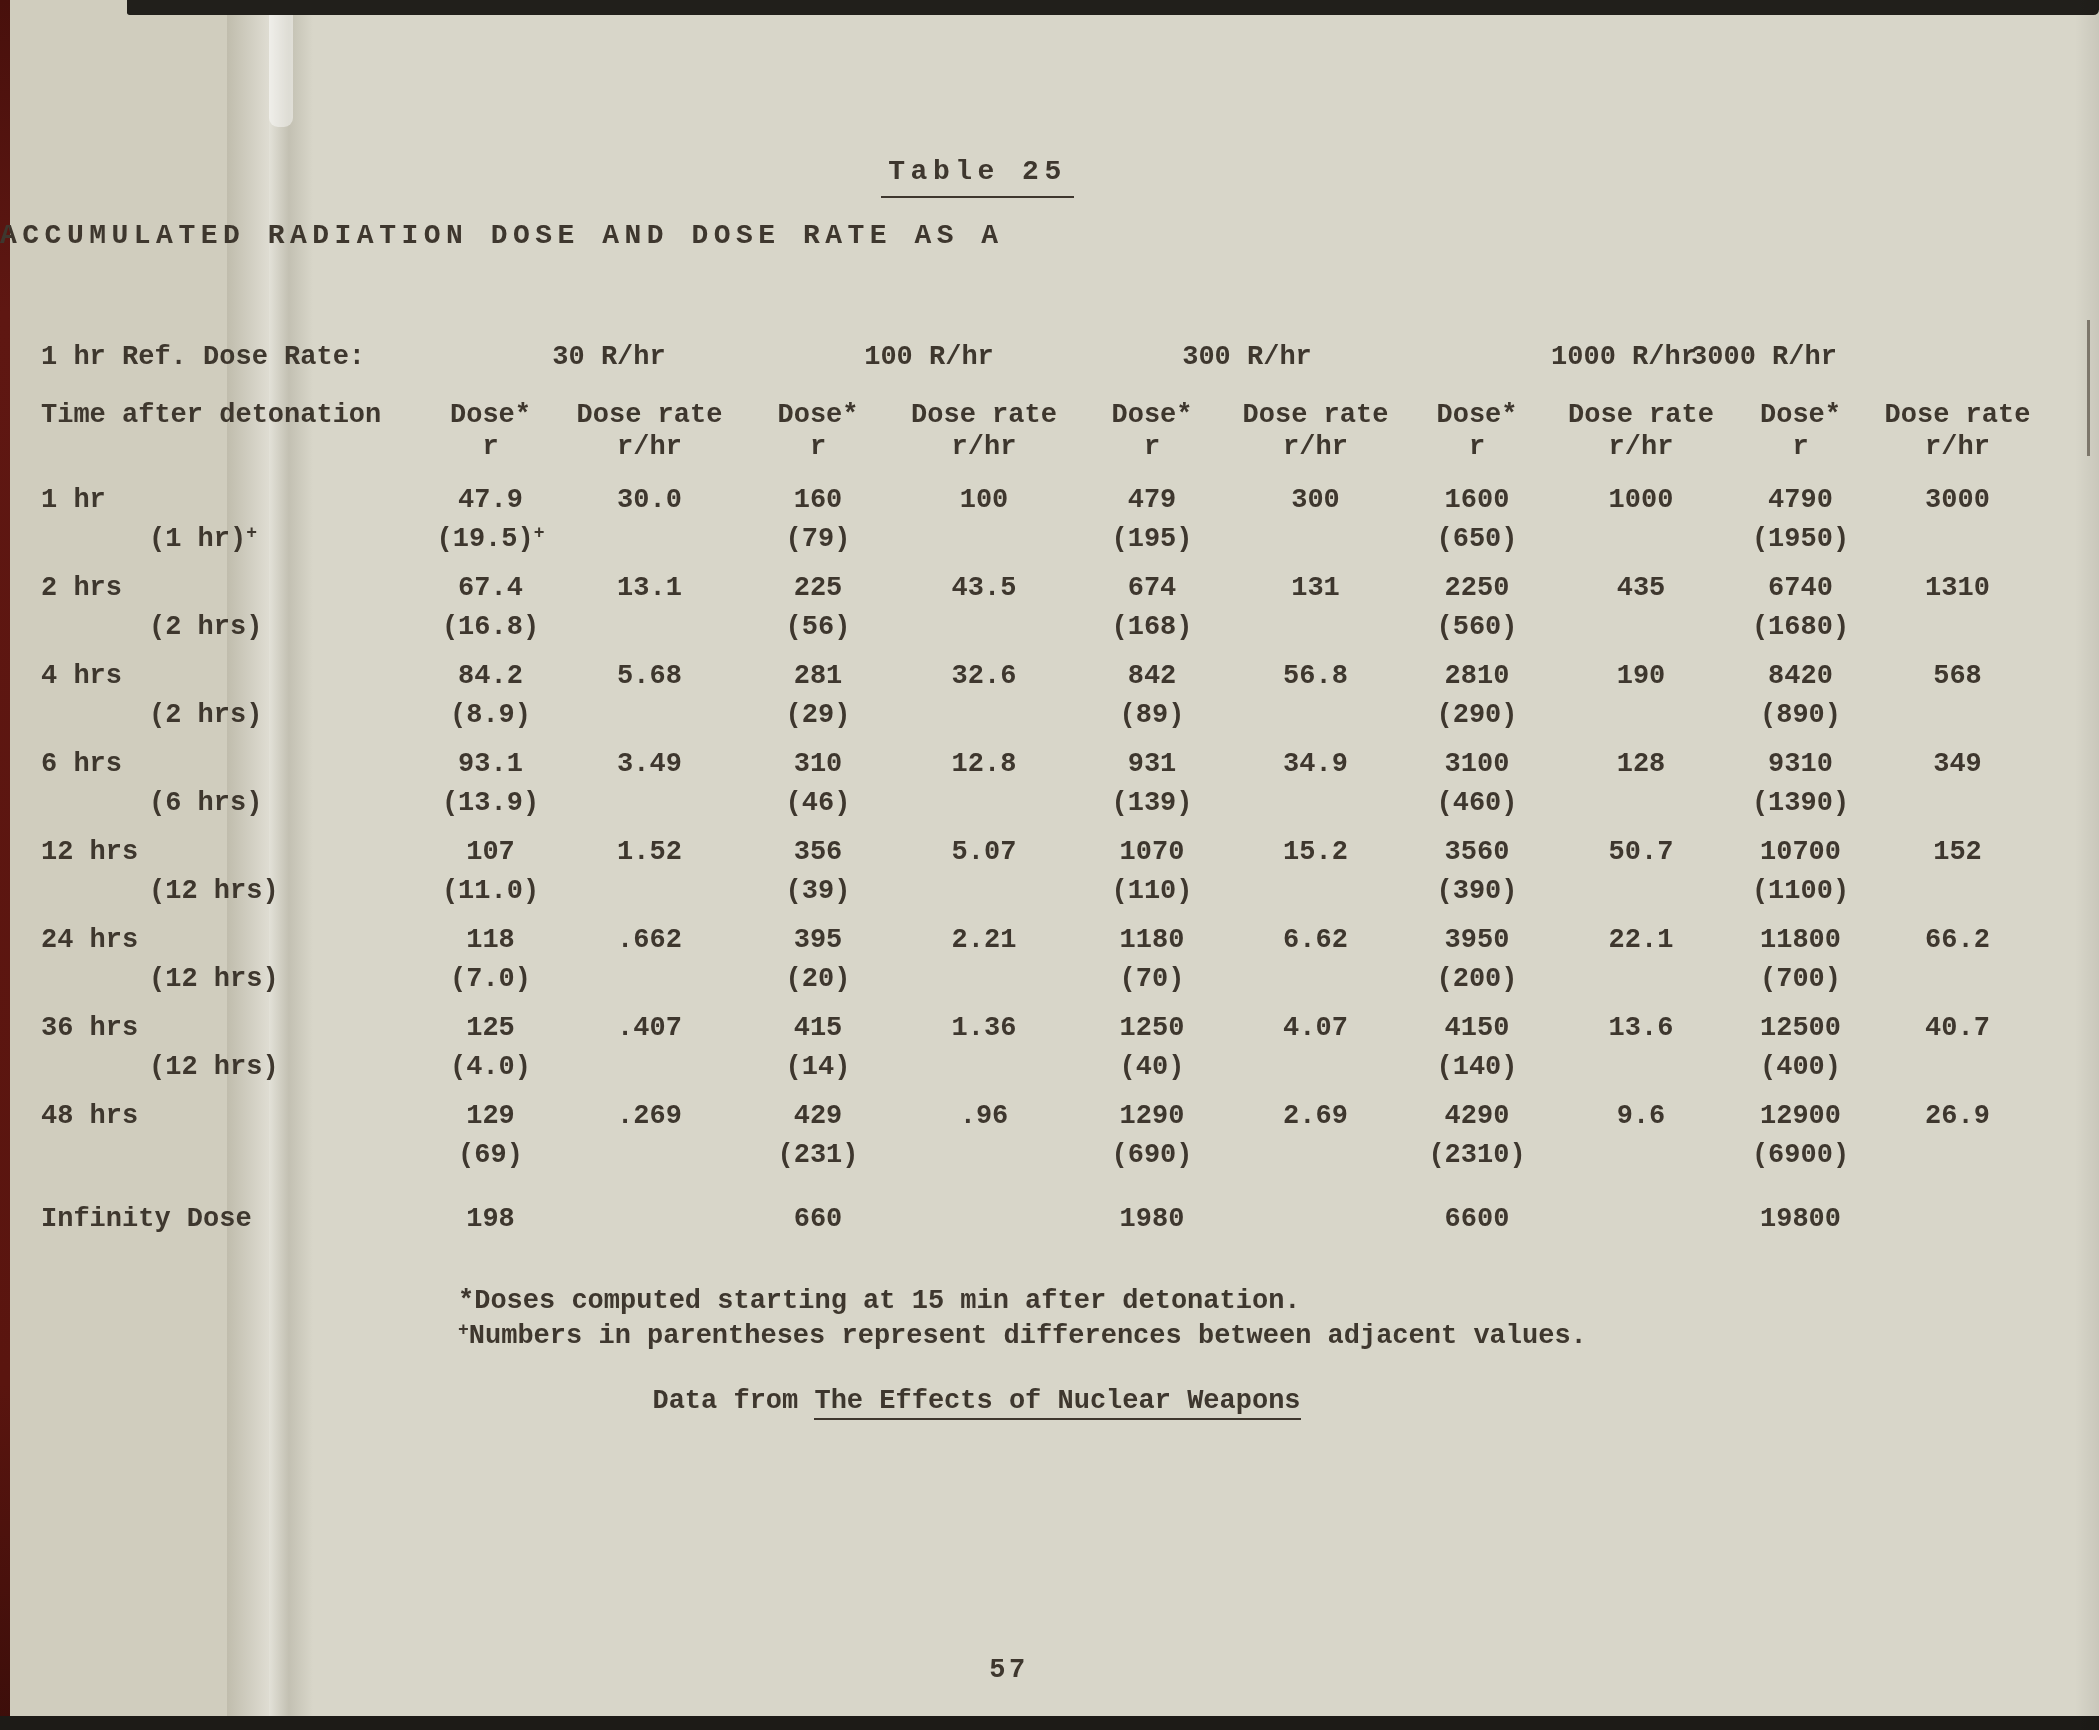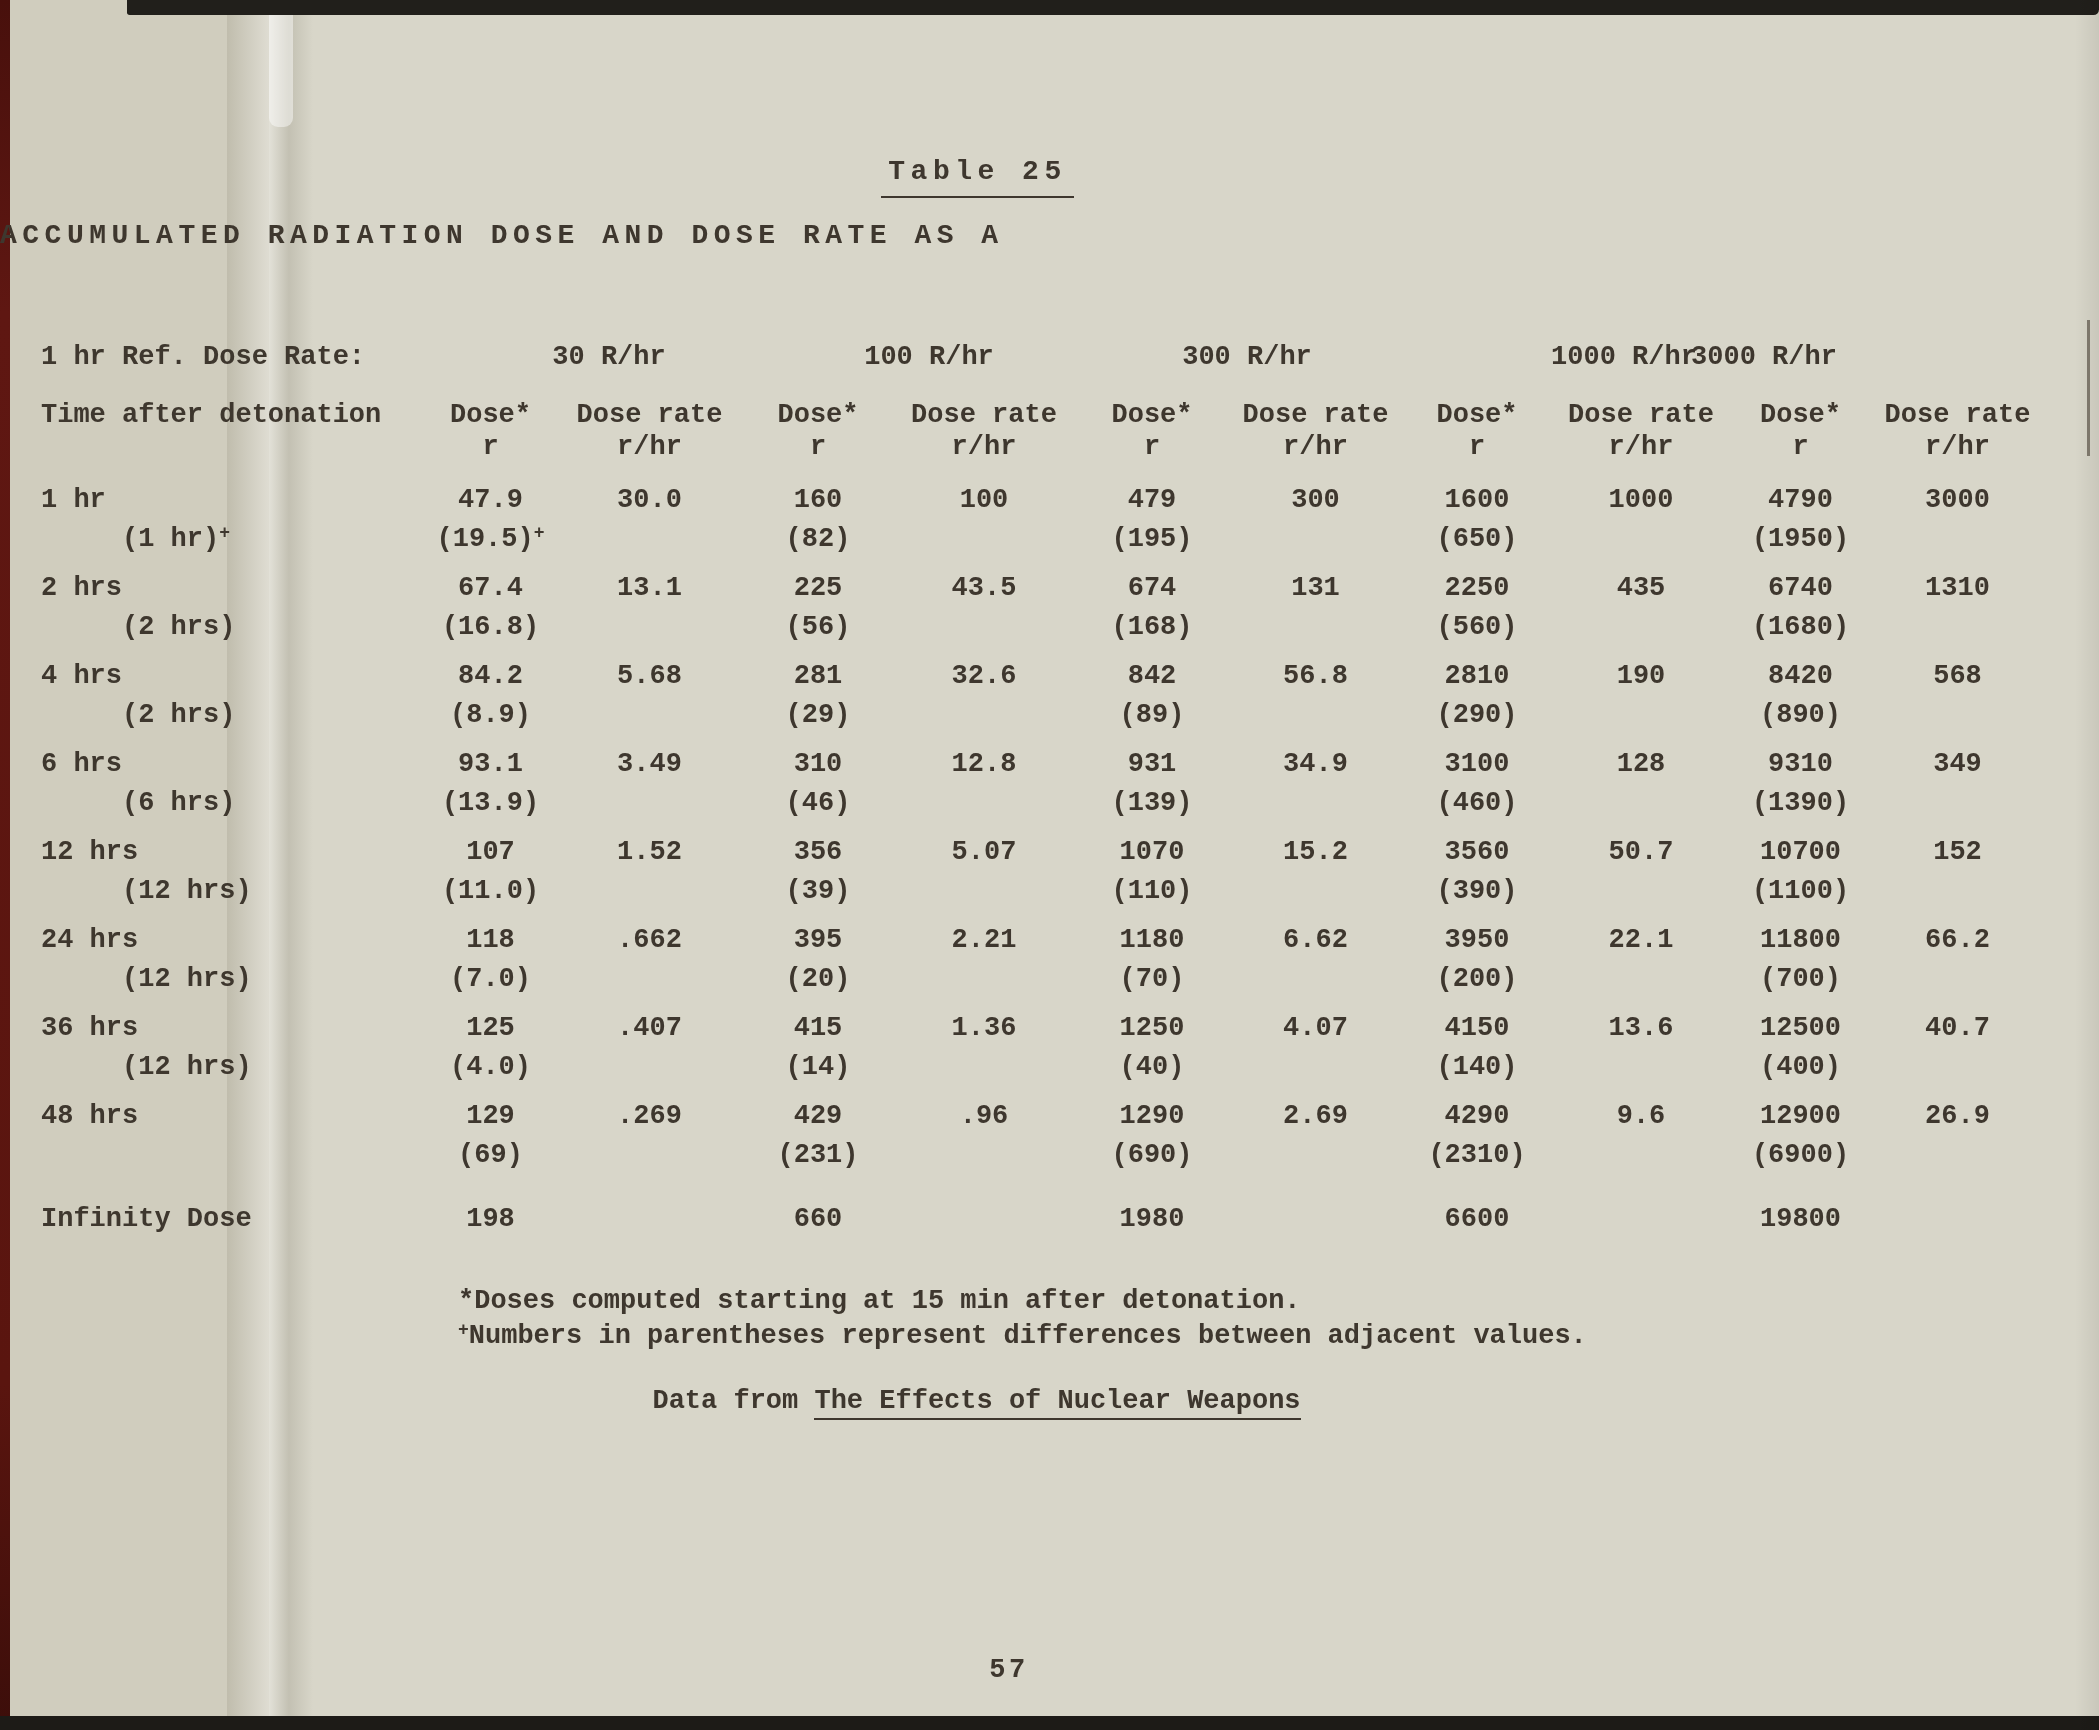--- a/index.html
+++ b/index.html
@@ -47,21 +47,21 @@
   .dt td{vertical-align:top;text-align:center;padding:0;font-weight:700;}
   .dt td.time{text-align:left;padding-left:41px;}
   .dt thead tr.ha{height:38px;margin-left:17px;}
   .dt thead tr.ha td{line-height:38px;}
   .dt thead tr.hb{height:47px;}
   .dt thead tr.hb td{line-height:27px;}
   .dt tbody tr.data{height:88px;}
   .v{line-height:38px;}
   .p{line-height:40px;}
   .tv{line-height:38px;}
-  .ts{line-height:40px;margin-left:81px;}
+  .ts{line-height:40px;margin-left:108px;}
   .dt tbody tr.inf td{padding-top:14.5px;line-height:38px;}
   sup{font-size:18px;vertical-align:8.2px;line-height:0;}
 
   
   .footnotes{position:absolute;left:447px;top:1284px;font-size:27px;margin-left:11px;}
   .footnotes .fline{line-height:35px;}
   .source{position:absolute;left:0;top:1386px;width:1953px;text-align:center;font-size:27px;}
   .srcu{border-bottom:2.7px solid #3e372e;padding-bottom:1.8px;}
   .pagenum{position:absolute;left:0;top:1655px;width:2018px;text-align:center;font-size:27px;letter-spacing:3.6px;}
 </style>
@@ -138,21 +138,21 @@
           </td>
           <td>
             <div class="v">47.9</div>
             <div class="p">(19.5)<sup>+</sup></div>
           </td>
           <td>
             <div class="v">30.0</div>
           </td>
           <td>
             <div class="v">160</div>
-            <div class="p">(82)</div>
+            <div class="p">(79)</div>
           </td>
           <td>
             <div class="v">100</div>
           </td>
           <td>
             <div class="v">479</div>
             <div class="p">(195)</div>
           </td>
           <td>
             <div class="v">300</div>

